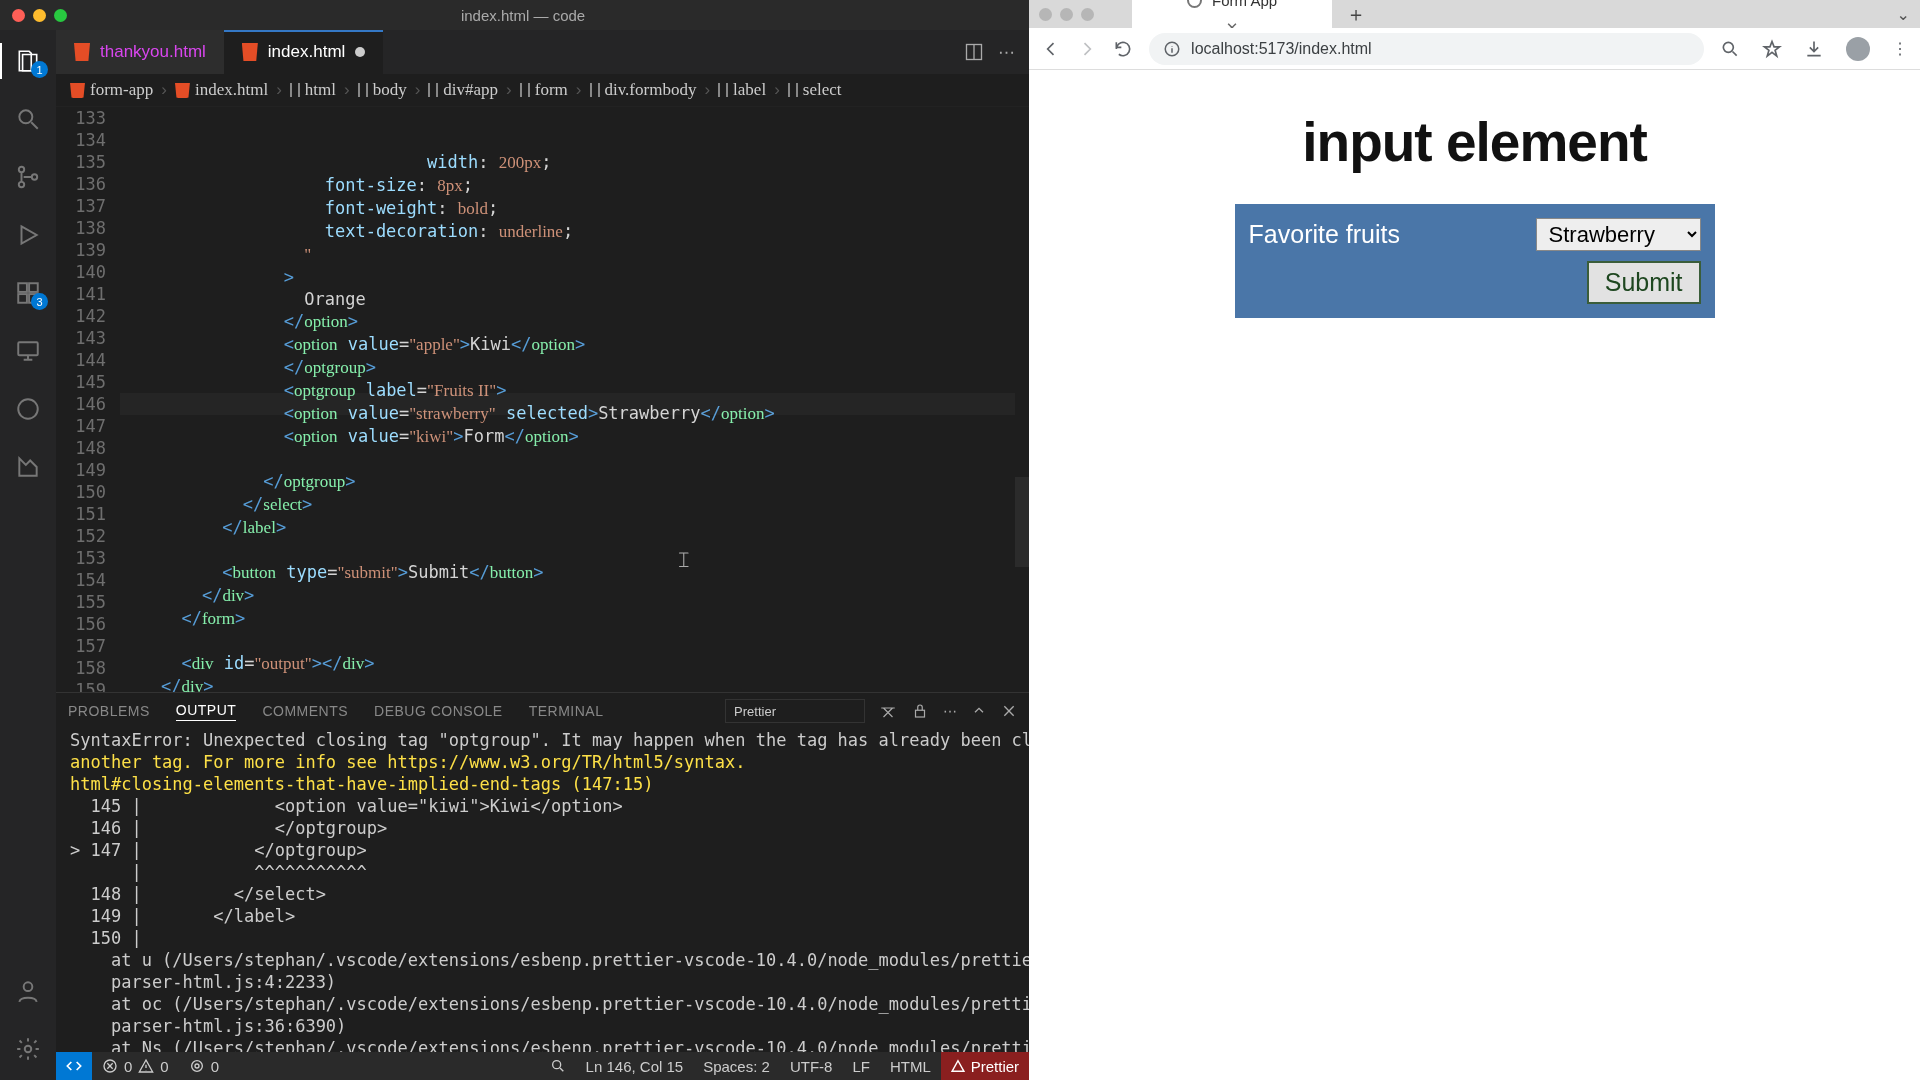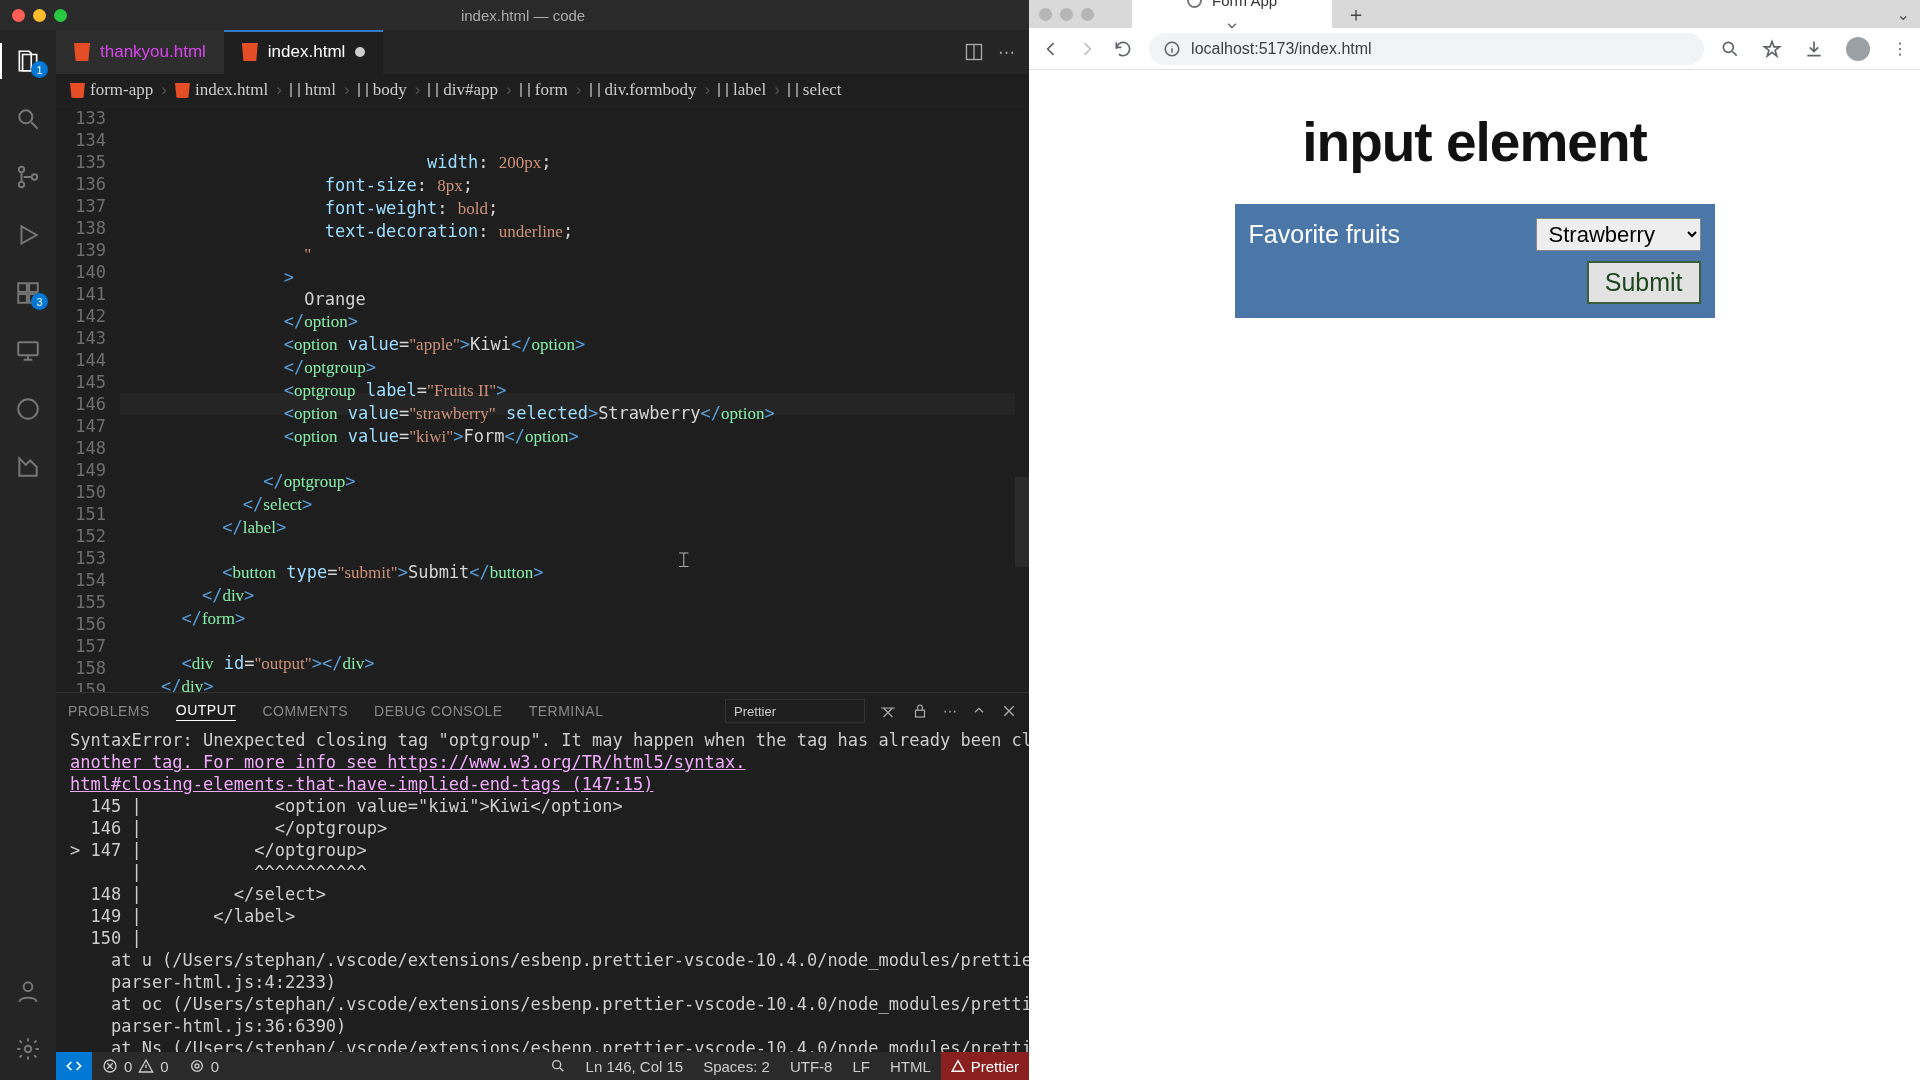--- a/index.html
+++ b/index.html
@@ -45,21 +45,21 @@
   .minimap{position:absolute;right:0;top:0;bottom:0;width:14px;background:#1e1e1e;}
   .minimap .slider{position:absolute;right:0;width:14px;height:90px;top:370px;background:rgba(255,255,255,.06);}
   
   .panel{height:360px;border-top:1px solid #333;display:flex;flex-direction:column;background:#1e1e1e;}
   .panel-tabs{display:flex;align-items:center;height:36px;padding:0 12px;gap:26px;font-size:14px;color:#888;}
   .panel-tabs .pt{letter-spacing:.5px;}
   .panel-tabs .pt.active{color:#fff;border-bottom:1px solid #fff;padding-bottom:2px;}
   .panel-tabs .right{margin-left:auto;display:flex;align-items:center;gap:14px;color:#aaa;}
   .panel-tabs select{background:#1e1e1e;color:#ccc;border:1px solid #333;font-size:13px;padding:2px 22px 2px 8px;appearance:none;height:24px;width:140px;}
   .panel-body{flex:1;font-family:Menlo,monospace;font-size:17px;line-height:22px;color:#ccc;padding:0 14px;overflow:hidden;white-space:pre;}
-  .panel-body a{color:#f0abfc;text-decoration:underline;}
+  .panel-body a{color:#fde047;}
   .statusbar{height:28px;background:#2a2a2a;display:flex;align-items:center;font-size:15px;color:#ccc;}
   .statusbar .chip{padding:0 10px;height:100%;display:flex;align-items:center;gap:6px;}
   .statusbar .chip.remote{background:#0078d4;color:#fff;}
   .statusbar .chip.prettier{background:#8a1f1f;color:#fff;margin-left:auto;}
   .statusbar .grow{flex:1;}
   
   .browser{flex:1;height:100%;background:#f6f6f6;display:flex;flex-direction:column;}
   .btop{height:28px;background:#d9d9d9;display:flex;align-items:center;padding:0 10px;gap:8px;}
   .btop .dot{width:13px;height:13px;border-radius:50%;background:#b6b6b6;}
   .btabs{display:flex;align-items:center;gap:6px;margin-left:30px;}

